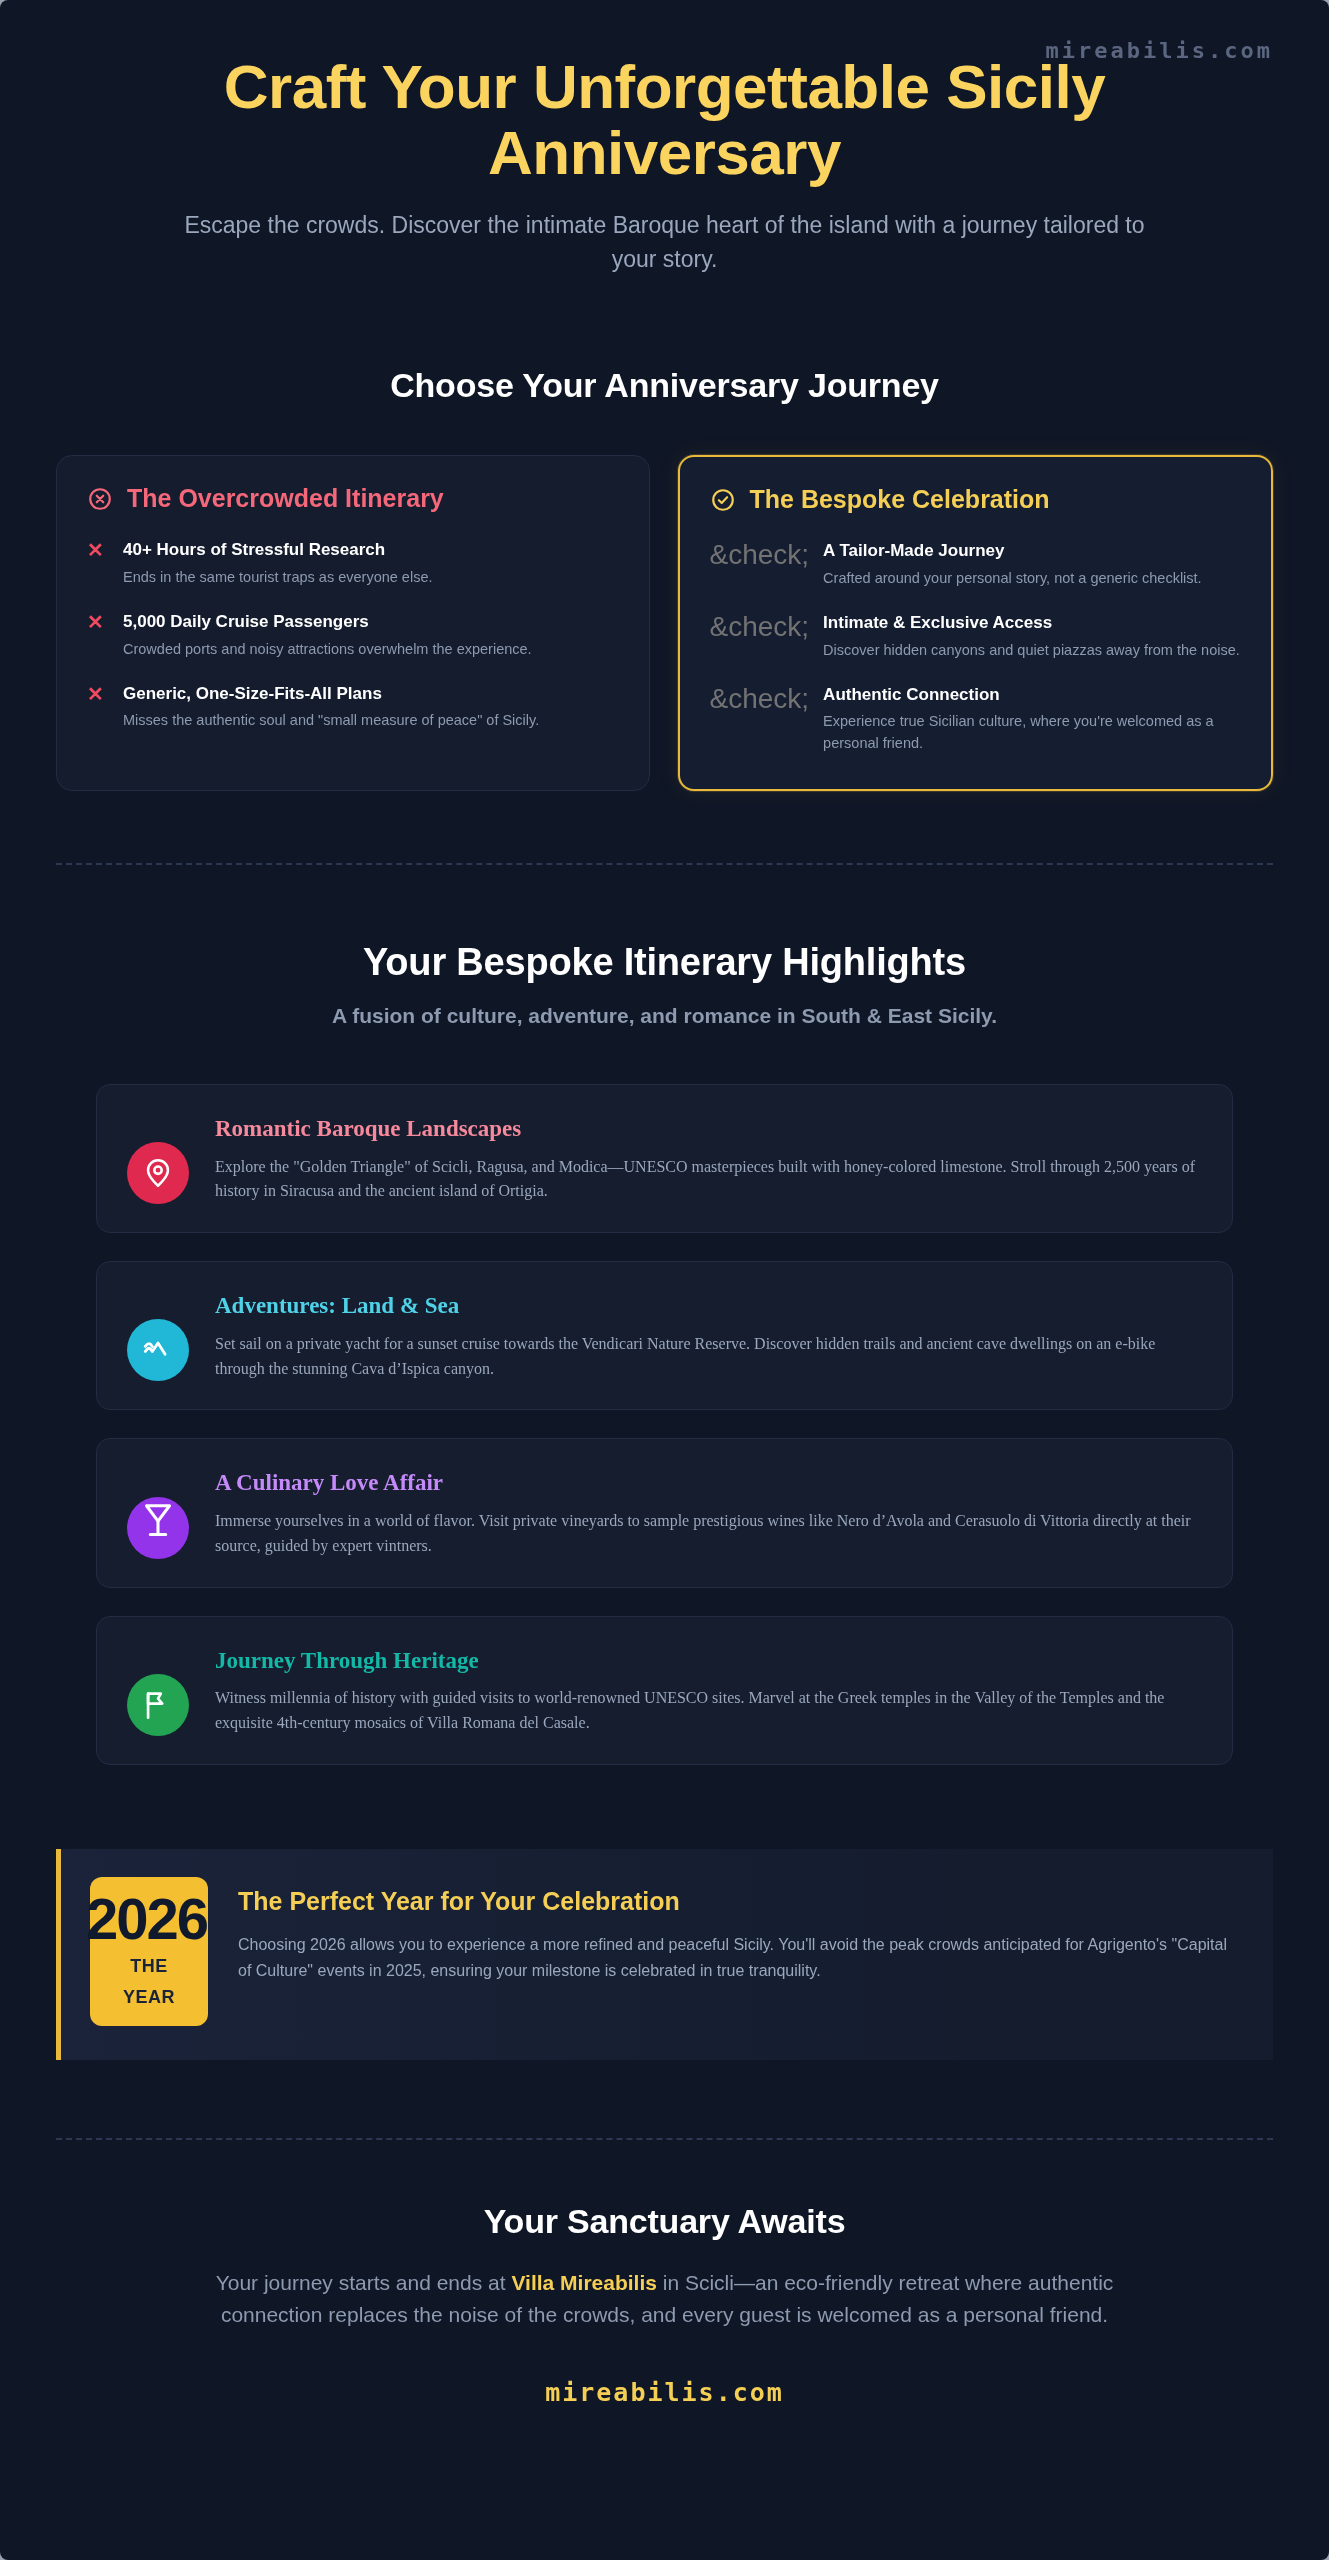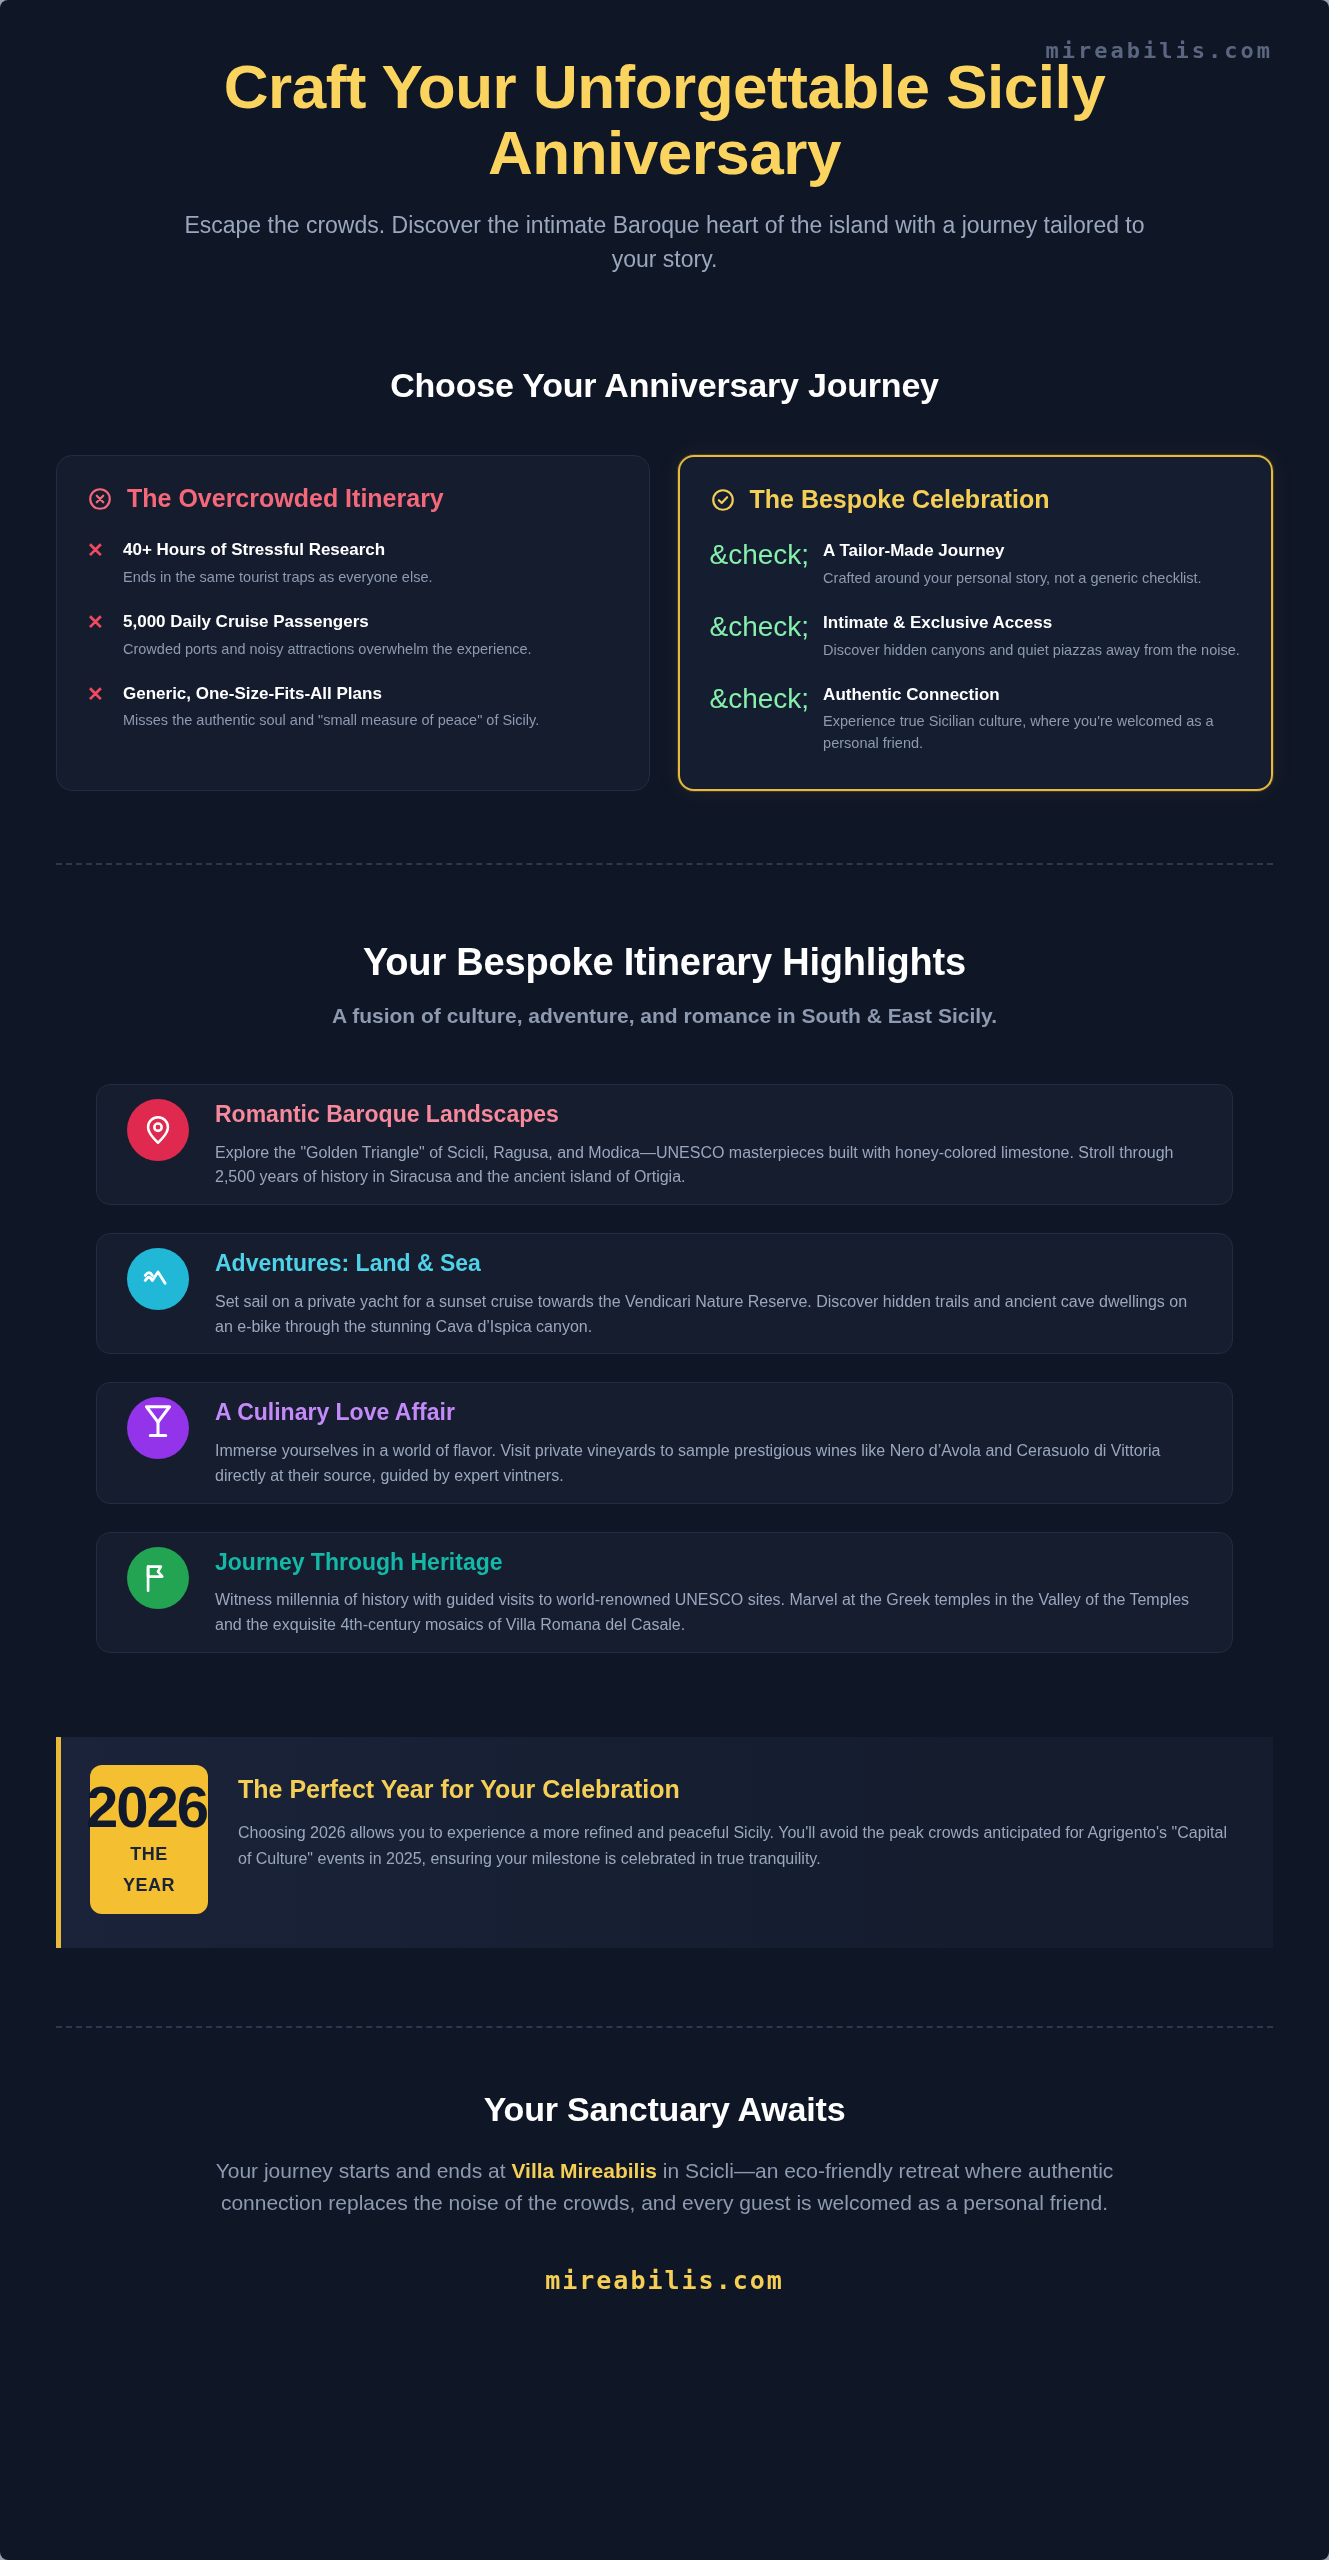--- a/index.html
+++ b/index.html
@@ -115,21 +115,21 @@
   .x-mark {
     color: #ef4a5f;
     font-size: 20px;
     font-weight: 700;
     line-height: 1.1;
     flex: 0 0 auto;
     width: 22px;
   }
 
   .check-literal {
-    color: #86efac;
+    color: #737373;
     font-size: 28px;
     line-height: 1.05;
     flex: 0 0 auto;
     white-space: pre;
     font-weight: 400;
   }
 
   .item-body { flex: 1 1 auto; }
   .item-title {
     color: #ffffff;
@@ -159,25 +159,26 @@
   .feature-list {
     margin: 56px 96px 0;
     display: flex;
     flex-direction: column;
     gap: 28px;
   }
 
   .feature {
     display: flex;
     gap: 26px;
-    align-items: flex-start;
+    align-items: flex-end;
     background: #151d2f;
     border: 1px solid #222c42;
     border-radius: 14px;
-    padding: 14px 30px;
+    padding: 28px 30px;
+    font-family: Liberation Serif, serif;
   }
 
   .feat-icon {
     width: 62px; height: 62px;
     border-radius: 50%;
     flex: 0 0 62px;
     display: flex;
     align-items: center;
     justify-content: center;
     position: relative;

